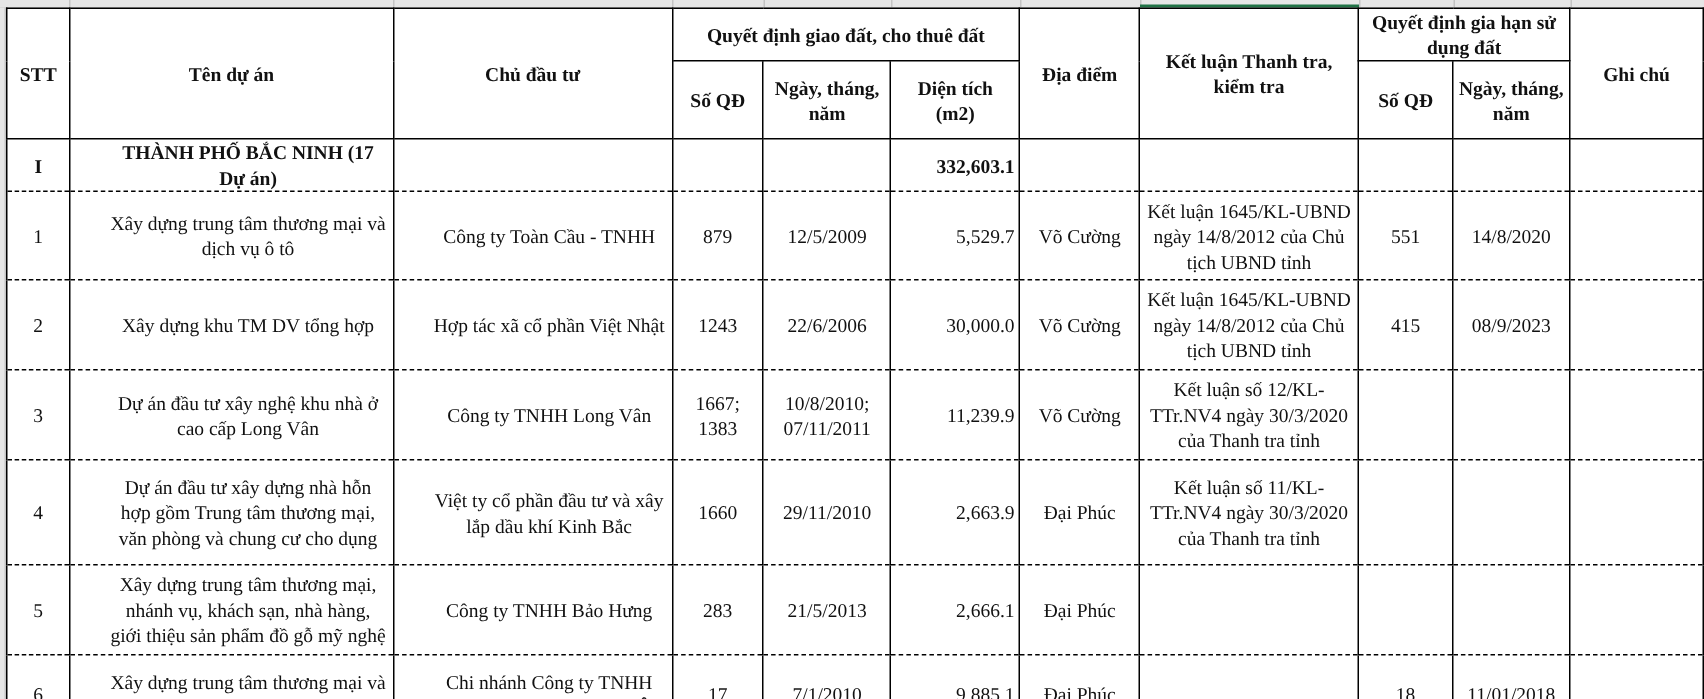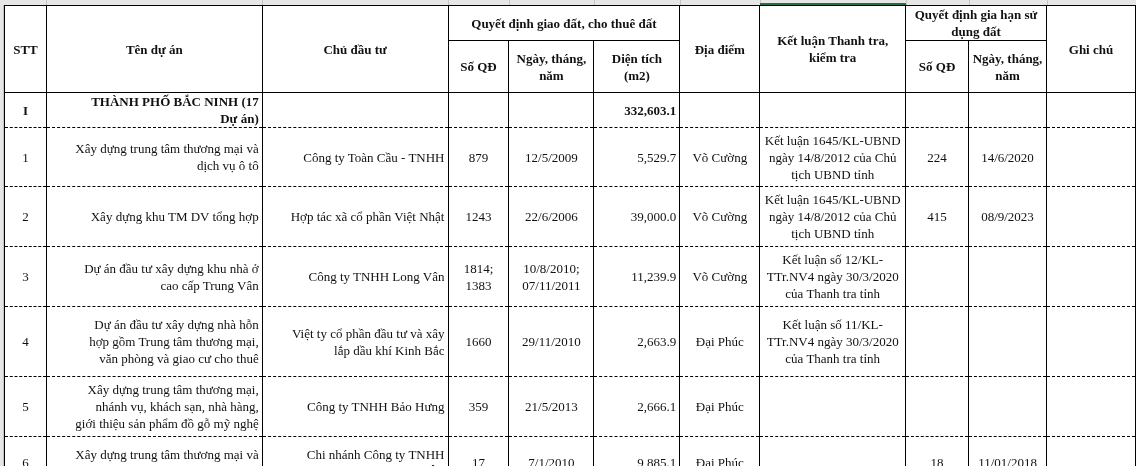--- a/index.html
+++ b/index.html
@@ -8,21 +8,21 @@
     .colbar .sel { position: absolute; left: 760px; width: 146px; top: 3px; height: 2px; background: #217346; }
     .colbar .tick { position: absolute; top: 0; width: 1px; height: 5px; background: #c4c4c4; }
     .rowbar { position: absolute; left: 0; top: 5px; width: 3px; height: 461px; background: #e6e6e6; border-right: 1px solid #c4c4c4; }
     table { position: absolute; left: 4px; top: 5px; border-collapse: collapse; table-layout: fixed; font-size: 13px; line-height: 17px; }
     td, th { border-left: 1.5px solid #000; border-right: 1.5px solid #000; padding: 0 3px; overflow: hidden; }
     th { font-weight: bold; text-align: center; vertical-align: middle; border-top: 1.5px solid #000; border-bottom: 1.5px solid #000; }
     td { border-top: 1px dashed #000; border-bottom: 1px dashed #000; vertical-align: middle; }
     tr.total td { border-top: 1.5px solid #000; font-weight: bold; }
     .c { text-align: center; }
     .r { text-align: right; }
-    .l { text-align: right; padding-left: 25px; }
+    .l { text-align: center; padding-left: 25px; }
   </style>
 </head>
 <body>
 
 <div class="colbar">
   <div class="tick" style="left:46px"></div>
   <div class="tick" style="left:262px"></div>
   <div class="tick" style="left:448px"></div>
   <div class="tick" style="left:509px"></div>
   <div class="tick" style="left:594px"></div>
@@ -83,68 +83,68 @@
 
   <tr style="height:59px">
     <td class="c">1</td>
     <td class="l">Xây dựng trung tâm thương mại và dịch vụ ô tô</td>
     <td class="l">Công ty Toàn Cầu - TNHH</td>
     <td class="c">879</td>
     <td class="c">12/5/2009</td>
     <td class="r">5,529.7</td>
     <td class="c">Võ Cường</td>
     <td class="c">Kết luận 1645/KL-UBND ngày 14/8/2012 của Chủ tịch UBND tỉnh</td>
-    <td class="c">224</td>
-    <td class="c">14/6/2020</td>
+    <td class="c">551</td>
+    <td class="c">14/8/2020</td>
     <td class="c"></td>
   </tr>
   <tr style="height:60px">
     <td class="c">2</td>
     <td class="l">Xây dựng khu TM DV tổng hợp</td>
     <td class="l">Hợp tác xã cổ phần Việt Nhật</td>
     <td class="c">1243</td>
     <td class="c">22/6/2006</td>
-    <td class="r">39,000.0</td>
+    <td class="r">30,000.0</td>
     <td class="c">Võ Cường</td>
     <td class="c">Kết luận 1645/KL-UBND ngày 14/8/2012 của Chủ tịch UBND tỉnh</td>
     <td class="c">415</td>
     <td class="c">08/9/2023</td>
     <td class="c"></td>
   </tr>
   <tr style="height:60px">
     <td class="c">3</td>
-    <td class="l">Dự án đầu tư xây dựng khu nhà ở cao cấp Trung Vân</td>
+    <td class="l">Dự án đầu tư xây nghệ khu nhà ở cao cấp Long Vân</td>
     <td class="l">Công ty TNHH Long Vân</td>
-    <td class="c">1814; 1383</td>
+    <td class="c">1667; 1383</td>
     <td class="c">10/8/2010; 07/11/2011</td>
     <td class="r">11,239.9</td>
     <td class="c">Võ Cường</td>
     <td class="c">Kết luận số 12/KL-TTr.NV4 ngày 30/3/2020 của Thanh tra tỉnh</td>
     <td class="c"></td>
     <td class="c"></td>
     <td class="c"></td>
   </tr>
   <tr style="height:70px">
     <td class="c">4</td>
-    <td class="l">Dự án đầu tư xây dựng nhà hỗn hợp gồm Trung tâm thương mại, văn phòng và giao cư cho thuê</td>
+    <td class="l">Dự án đầu tư xây dựng nhà hỗn hợp gồm Trung tâm thương mại, văn phòng và chung cư cho dụng</td>
     <td class="l">Việt ty cổ phần đầu tư và xây lắp dầu khí Kinh Bắc</td>
     <td class="c">1660</td>
     <td class="c">29/11/2010</td>
     <td class="r">2,663.9</td>
     <td class="c">Đại Phúc</td>
     <td class="c">Kết luận số 11/KL-TTr.NV4 ngày 30/3/2020 của Thanh tra tỉnh</td>
     <td class="c"></td>
     <td class="c"></td>
     <td class="c"></td>
   </tr>
   <tr style="height:60px">
     <td class="c">5</td>
     <td class="l">Xây dựng trung tâm thương mại, nhánh vụ, khách sạn, nhà hàng, giới thiệu sản phẩm đồ gỗ mỹ nghệ</td>
     <td class="l">Công ty TNHH Bảo Hưng</td>
-    <td class="c">359</td>
+    <td class="c">283</td>
     <td class="c">21/5/2013</td>
     <td class="r">2,666.1</td>
     <td class="c">Đại Phúc</td>
     <td class="c"></td>
     <td class="c"></td>
     <td class="c"></td>
     <td class="c"></td>
   </tr>
   <tr style="height:52px">
     <td class="c">6</td>

